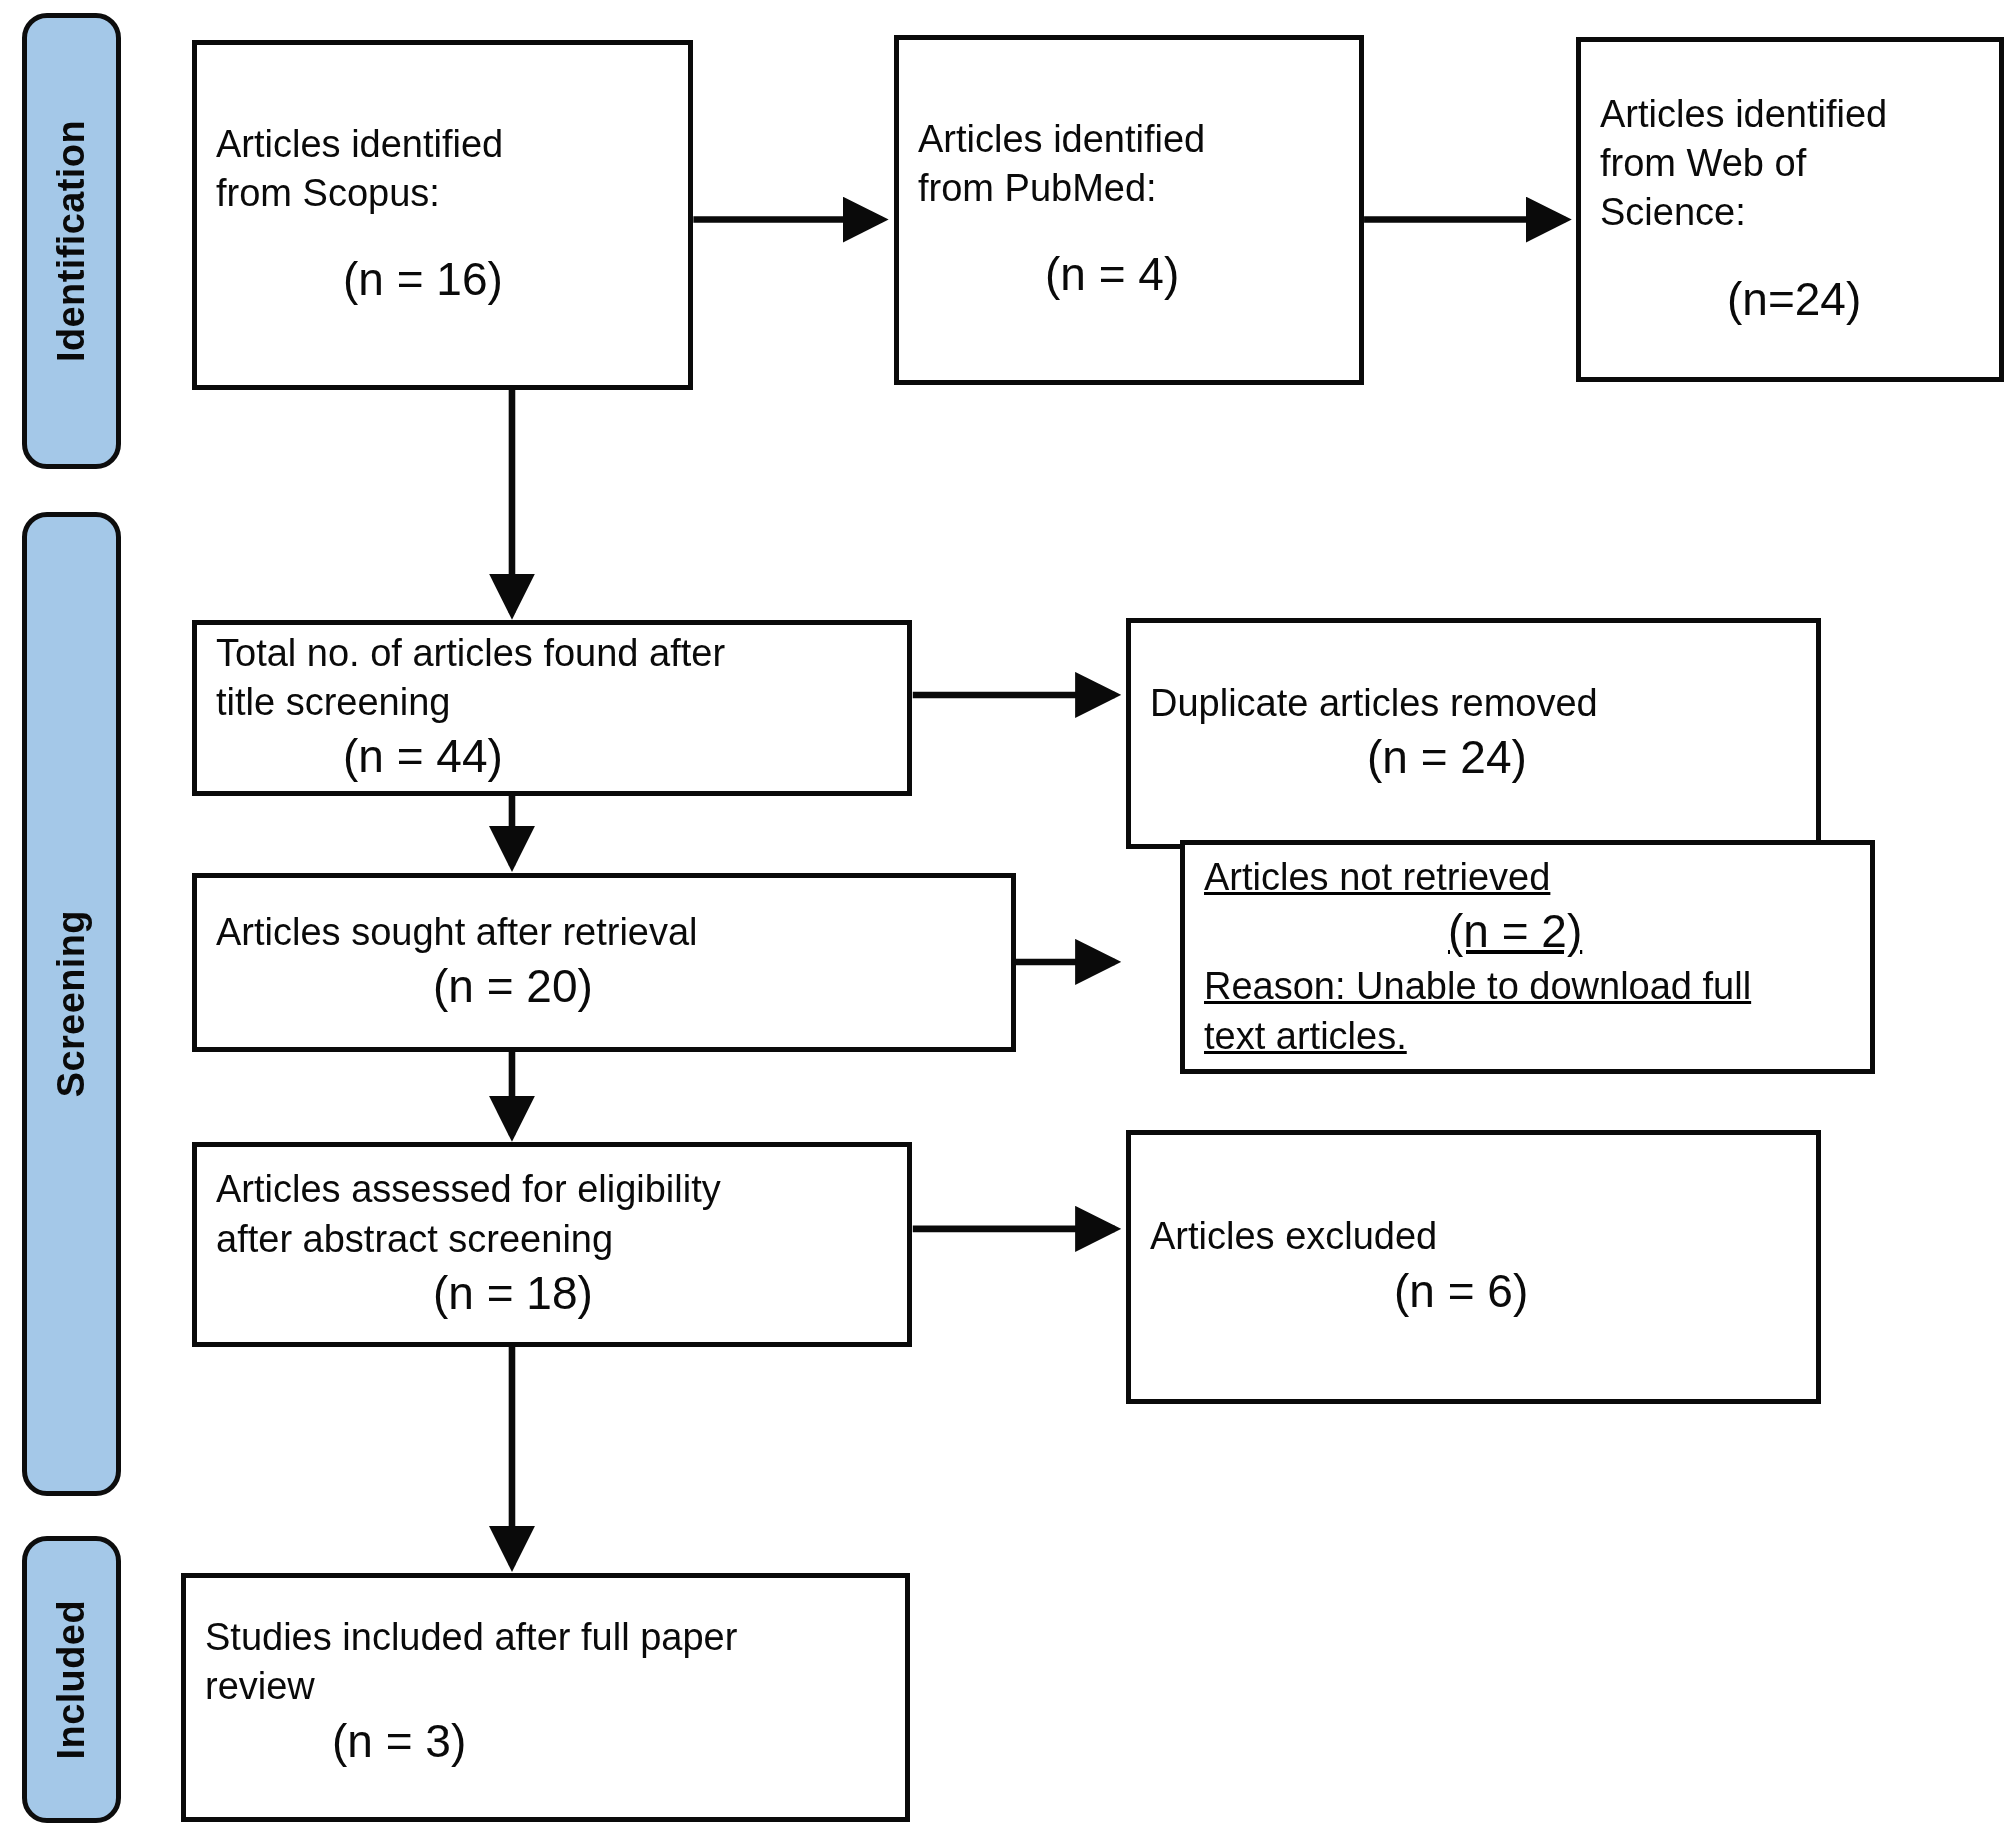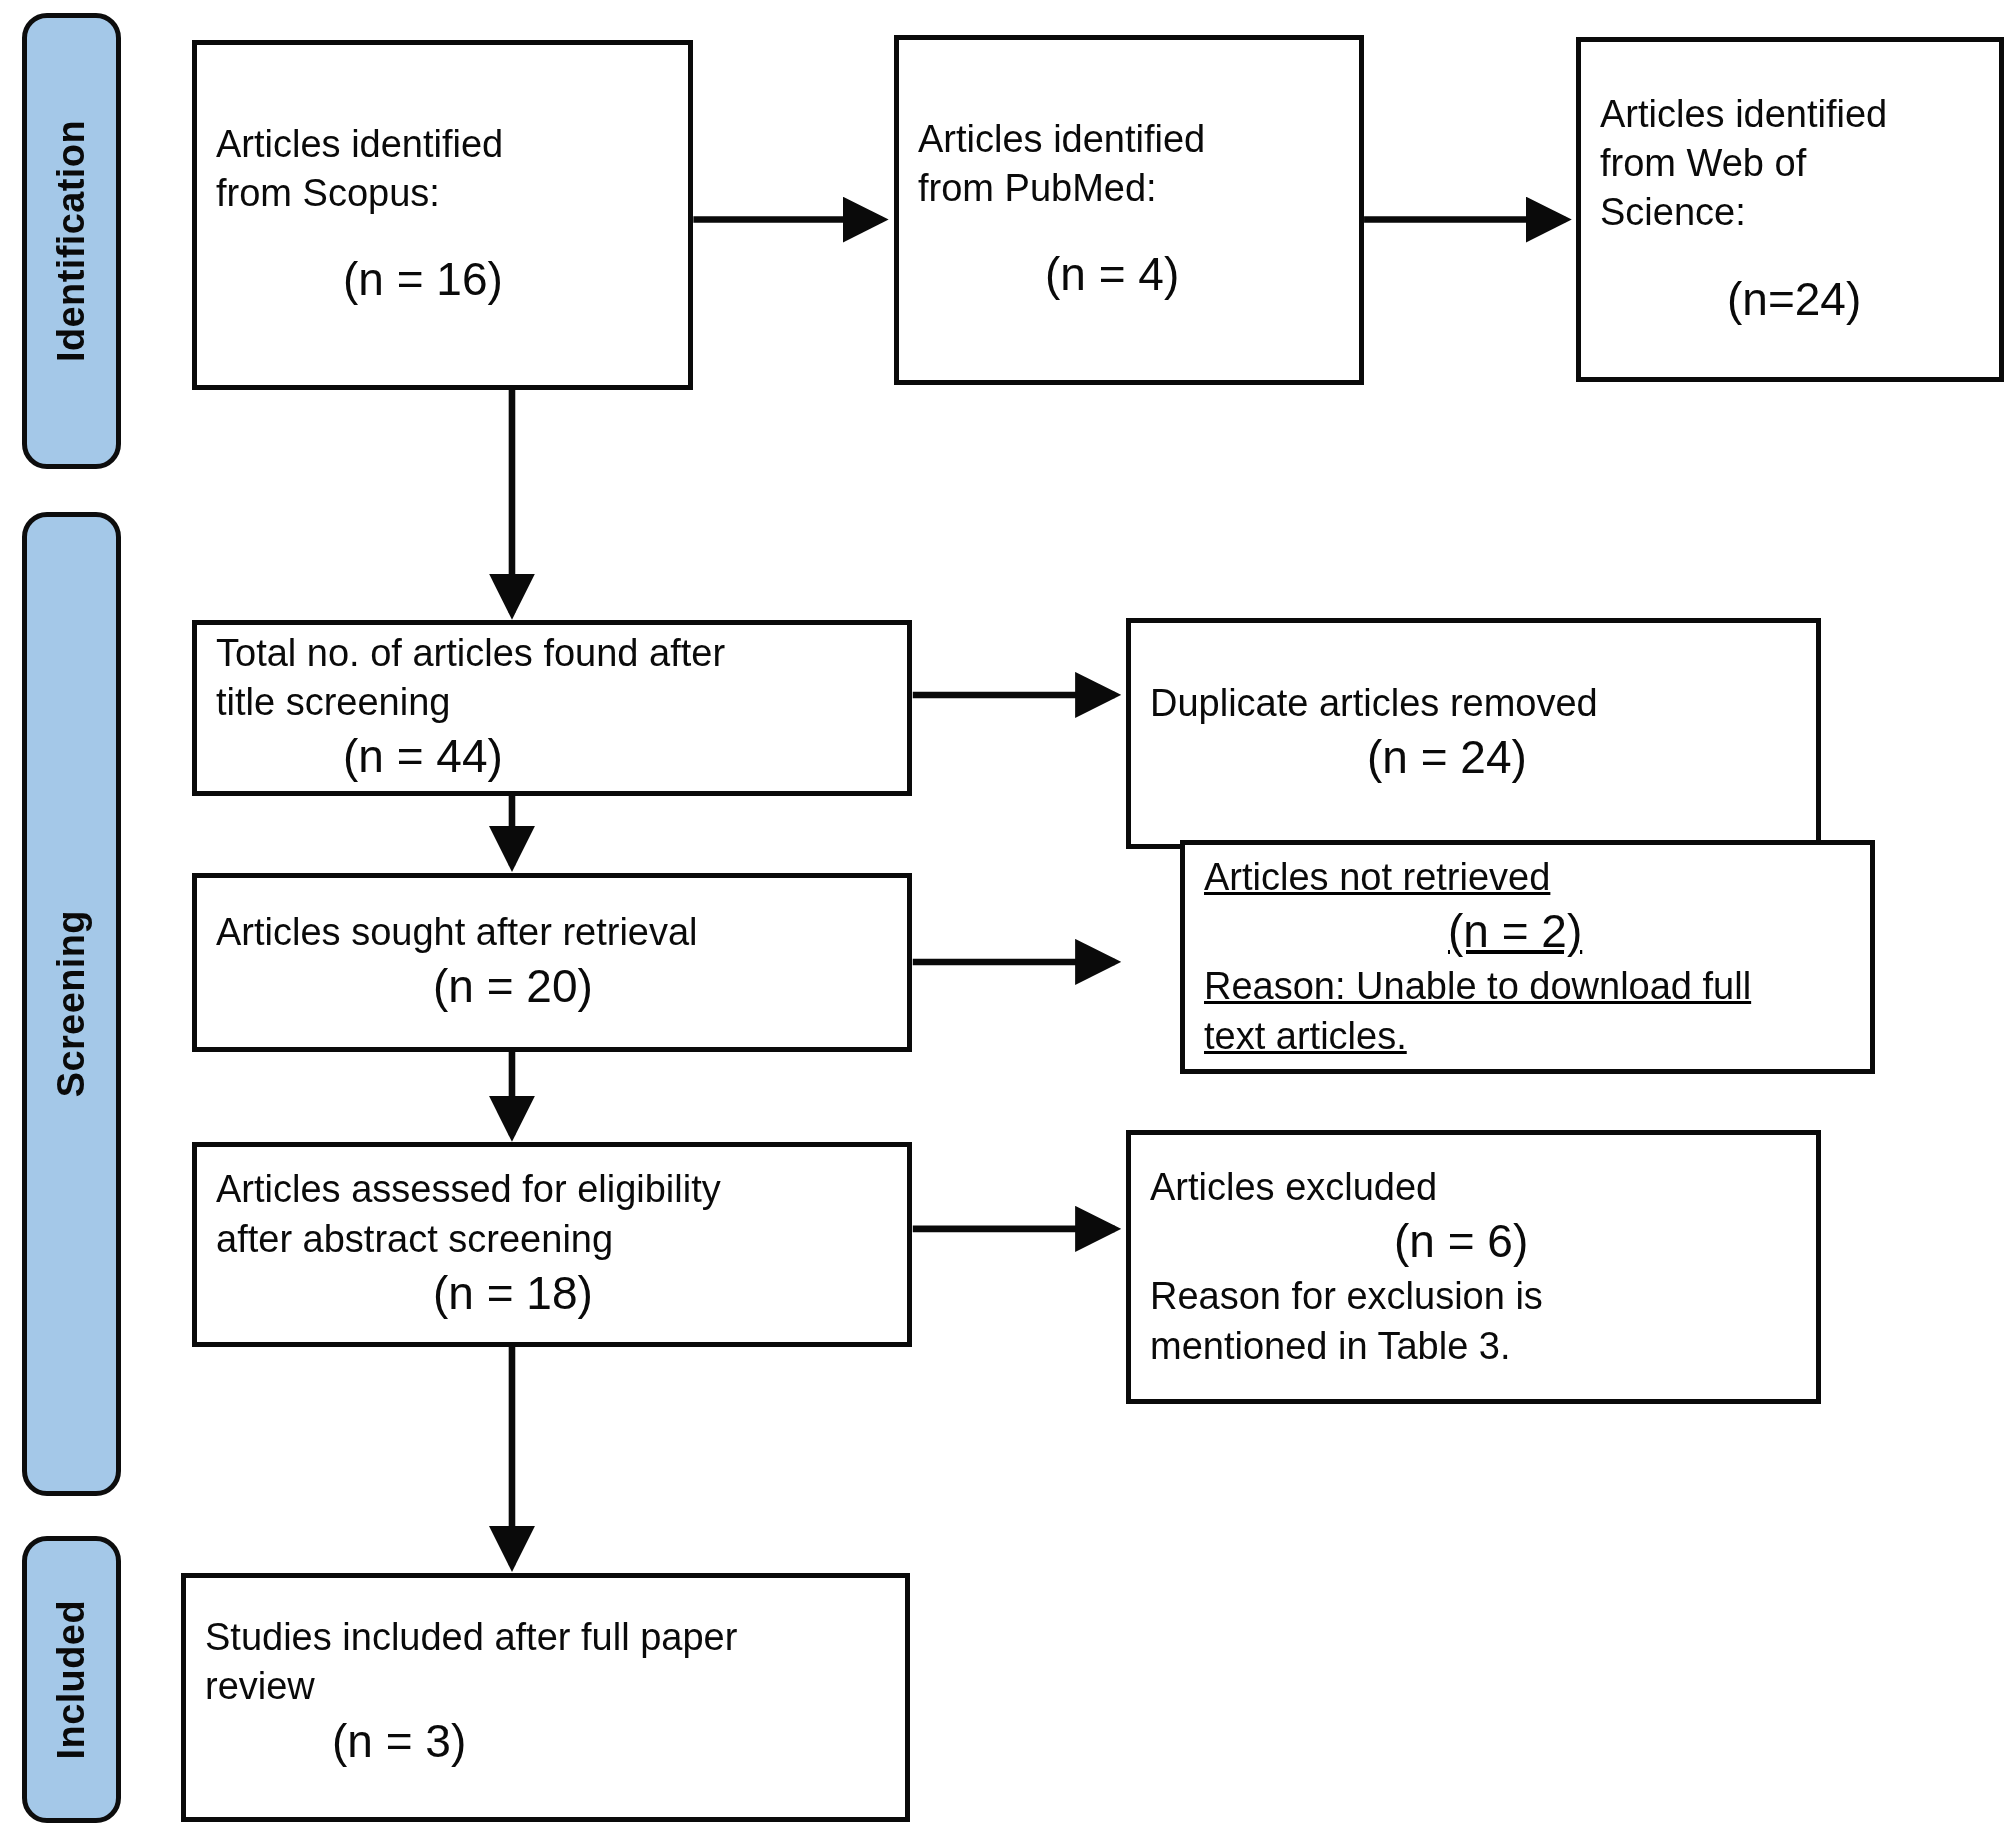--- a/index.html
+++ b/index.html
@@ -143,43 +143,41 @@
     <div class="box-text">Total no. of articles found after
 title screening</div>
     <div class="box-count count-indent">(n = 44)</div>
   </div>
 
   <div class="flow-box" style="left:1126px; top:618px; width:695px; height:231px;">
     <div class="box-text">Duplicate articles removed</div>
     <div class="box-count count-indent2">(n = 24)</div>
   </div>
 
-  <div class="flow-box" style="left:192px; top:873px; width:720px; height:179px;">
+  <div class="flow-box" style="left:192px; top:873px; width:824px; height:179px;">
     <div class="box-text">Articles sought after retrieval</div>
     <div class="box-count count-indent2">(n = 20)</div>
   </div>
 
   <div class="flow-box" style="left:1180px; top:840px; width:695px; height:234px;text-decoration:underline;">
     <div class="box-text">Articles not retrieved</div>
     <div class="box-count count-indent3">(n = 2)</div>
     <div class="box-text">Reason: Unable to download full
 text articles.</div>
   </div>
 
   <div class="flow-box" style="left:192px; top:1142px; width:720px; height:205px;">
     <div class="box-text">Articles assessed for eligibility
 after abstract screening</div>
     <div class="box-count count-indent2">(n = 18)</div>
   </div>
 
   <div class="flow-box" style="left:1126px; top:1130px; width:695px; height:274px;">
     <div class="box-text">Articles excluded</div>
     <div class="box-count count-indent3">(n = 6)</div>
-    <div class="box-text">Reason for exclusion is
-mentioned in Table 3.</div>
   </div>
 
   <div class="flow-box" style="left:181px; top:1573px; width:729px; height:249px; justify-content:flex-start; padding-top:35px;">
     <div class="box-text">Studies included after full paper
 review</div>
     <div class="box-count count-indent">(n = 3)</div>
   </div>
 
 </div>
 

